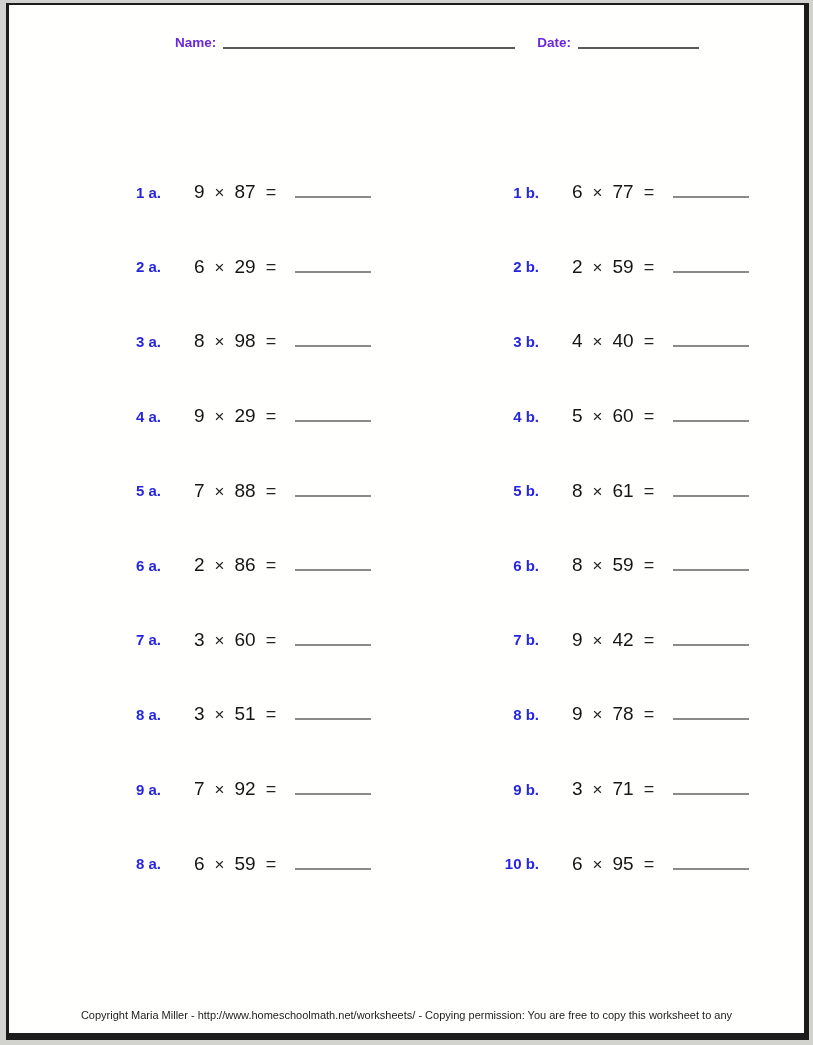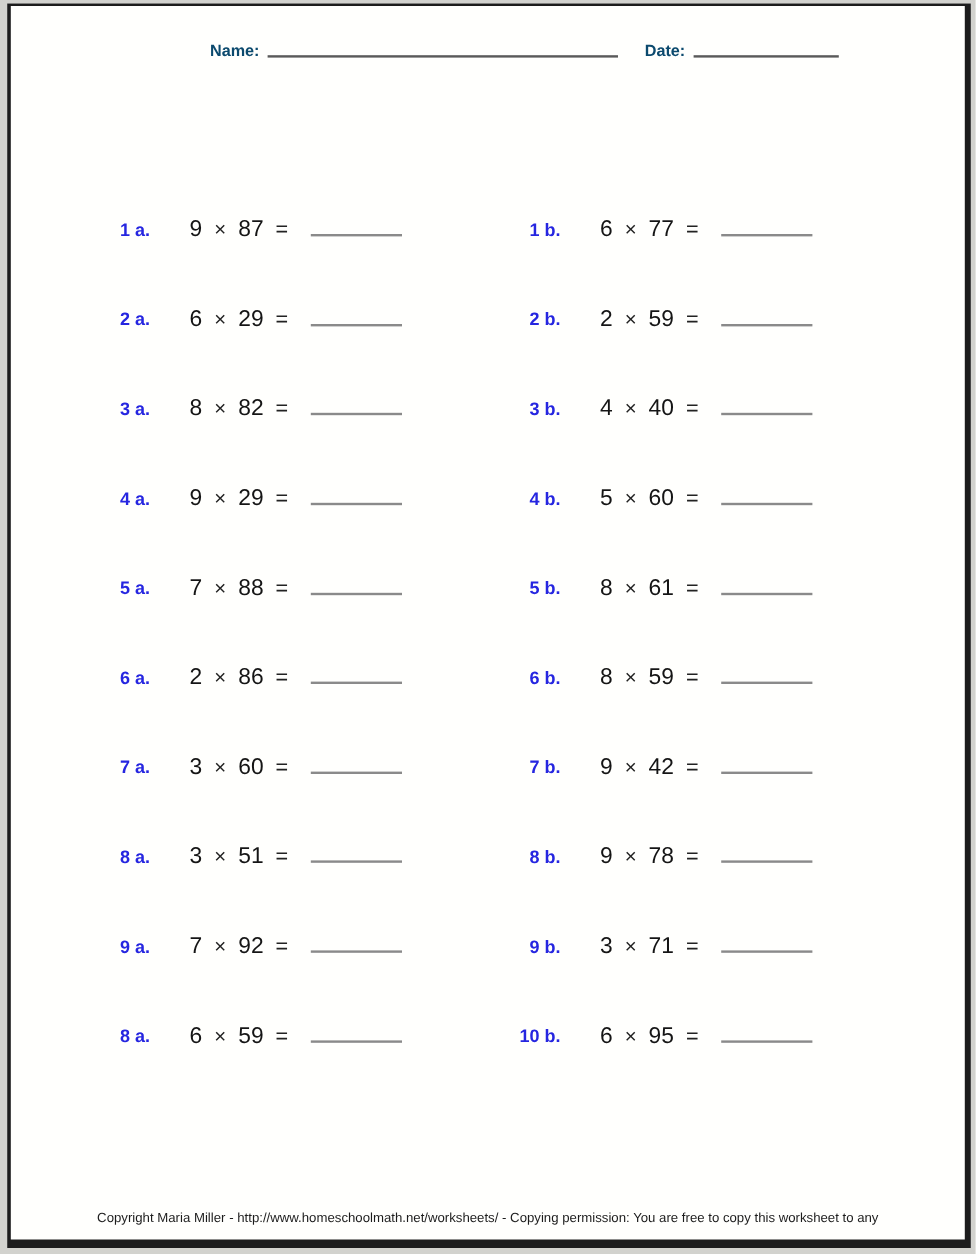--- a/index.html
+++ b/index.html
@@ -18,24 +18,24 @@
     border:3px solid #1c1c1c;
     border-top-width:2px;
     border-right-width:5px;
     border-bottom-width:7px;
   }
   
   .header-row {
     position:absolute;
     top:30px; left:166px;
     display:flex;
-    align-items:flex-start;
+    align-items:center;
     font-size:13.5px;
     font-weight:bold;
-    color:#0c4a6e;
+    color:#6d28d9;
     white-space:nowrap;
   }
   .blank-line {
     display:inline-block;
     border-bottom:2px solid #5a5a5a;
     height:13px;
     margin-left:7px;
   }
   .name-line { width:292px; }
   .date-line { width:121px; }
@@ -54,21 +54,21 @@
   
   .problems-grid {
     position:absolute;
     top:150px; left:0; right:0;
   }
   .prob-row {
     display:flex;
     align-items:center;
     height:74.6px;
   }
-  .prob { display:flex; align-items:center; }
+  .prob { display:flex; align-items:center;padding-left:36px; }
   .plabel {
     font-size:15px;
     font-weight:bold;
     color:#2626e0;
     text-align:right;
     white-space:nowrap;
   }
   .plabel.a { width:116px; }
   .plabel.b { width:84px; }
   .expr {
@@ -157,21 +157,21 @@
             <span class="answer-blank"></span>
           </div>
         </div>
       </div>
       <div class="prob-row">
         <div class="prob a">
           <span class="plabel a">3 a.</span>
           <div class="expr a">
             <span class="num">8</span>
             <span class="op">×</span>
-            <span class="num">82</span>
+            <span class="num">98</span>
             <span class="eq">=</span>
             <span class="answer-blank"></span>
           </div>
         </div>
         <div class="prob b">
           <span class="plabel b">3 b.</span>
           <div class="expr b">
             <span class="num">4</span>
             <span class="op">×</span>
             <span class="num">40</span>

